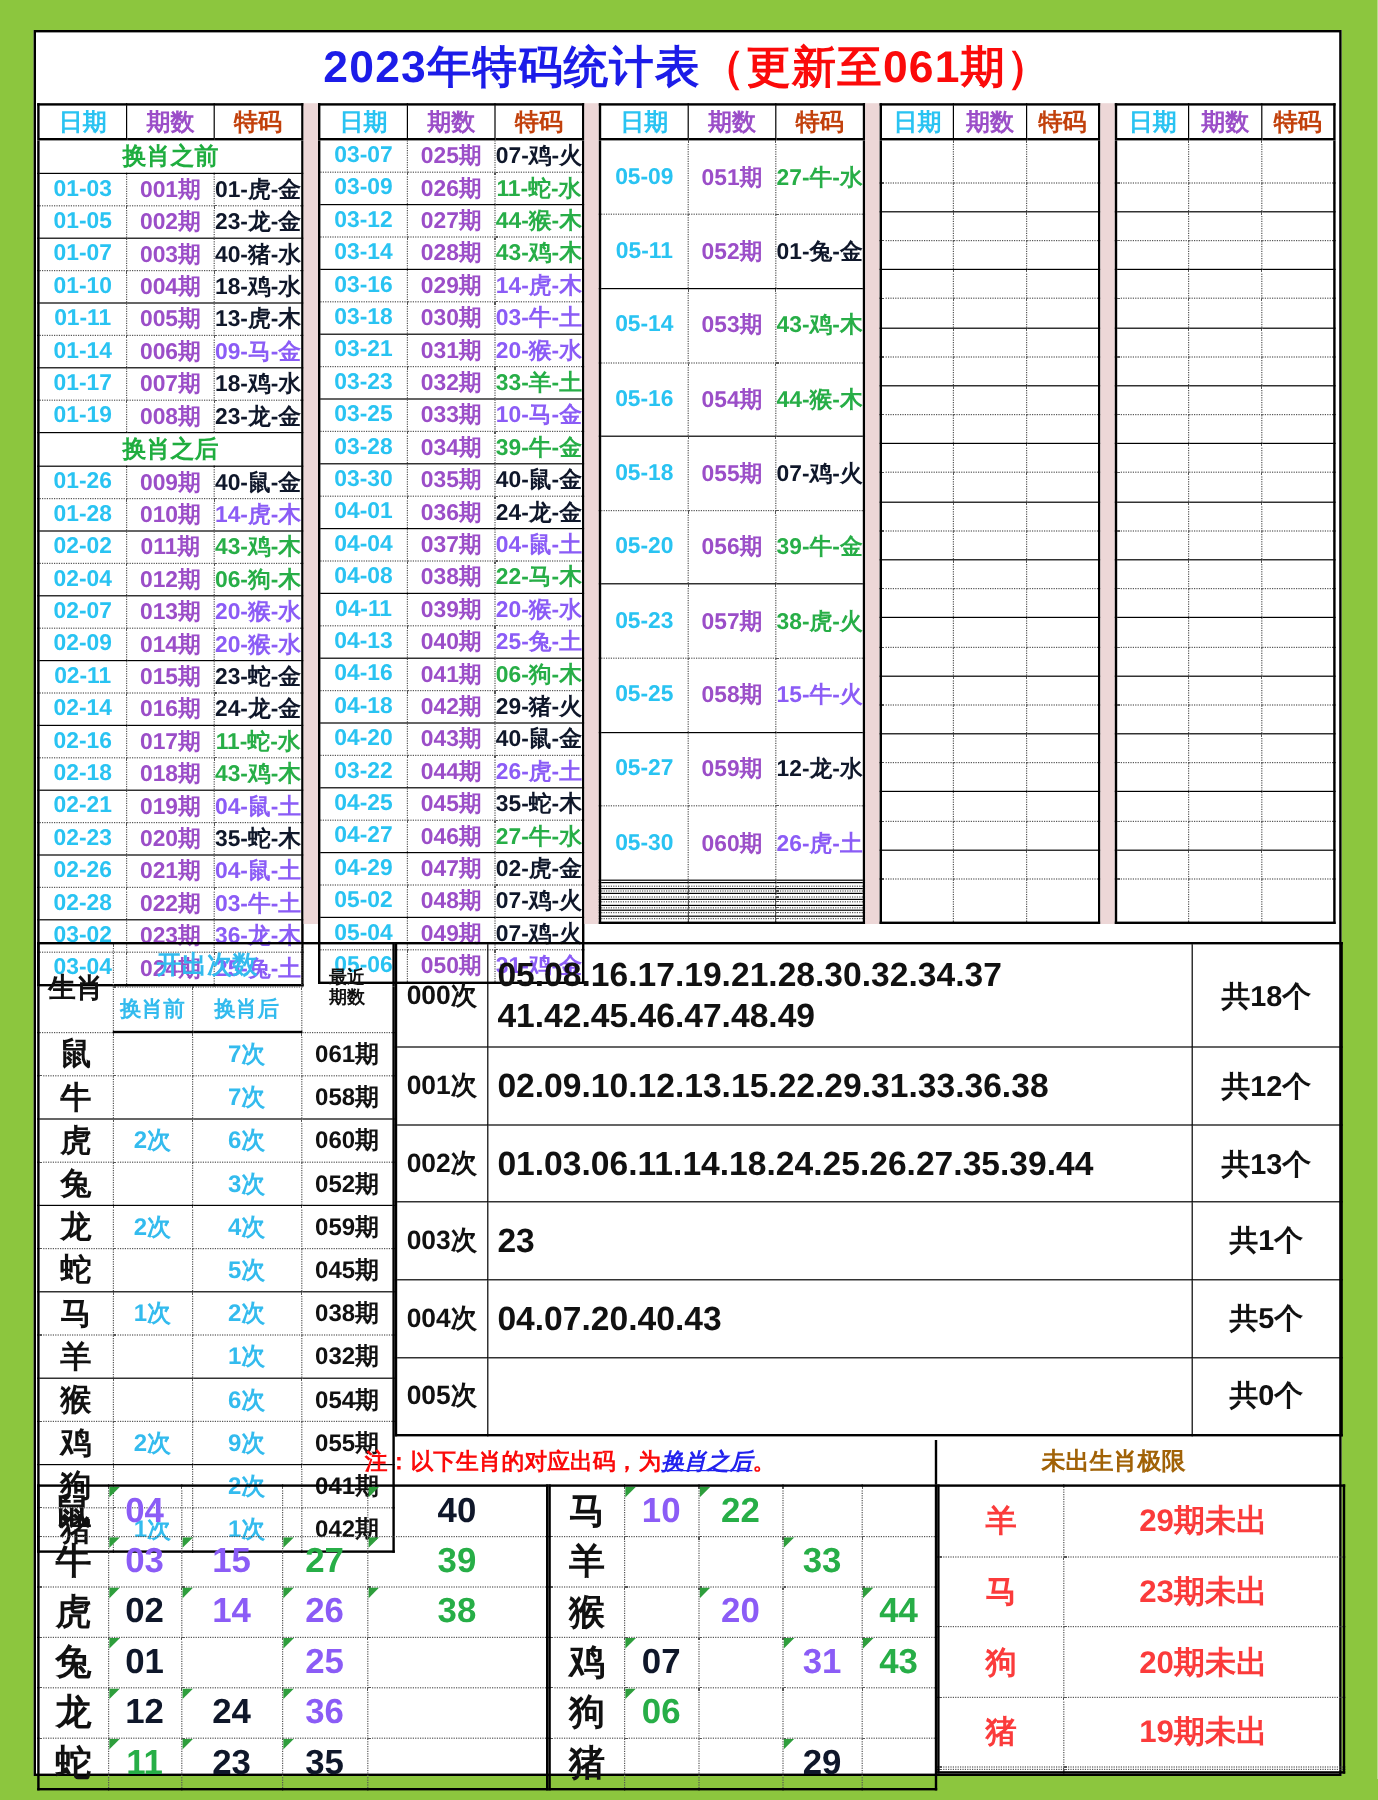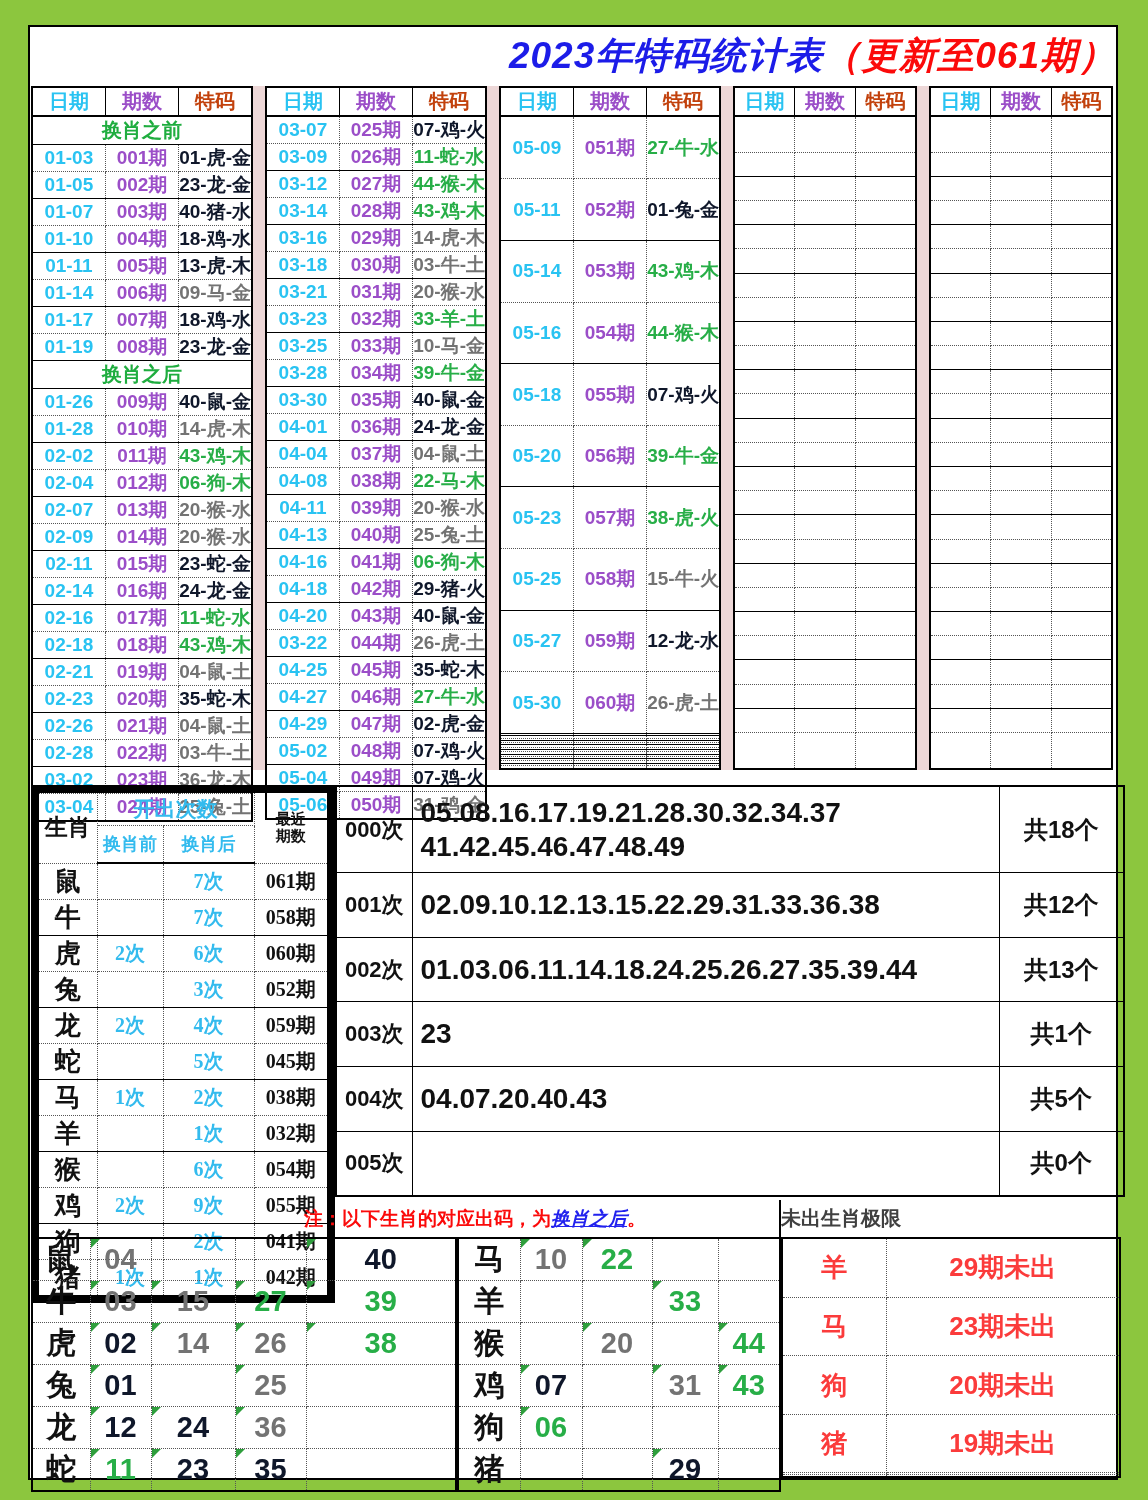--- a/index.html
+++ b/index.html
@@ -9,21 +9,21 @@
     font-family:"Liberation Sans","DejaVu Sans",sans-serif;
     font-weight:700;color:#111;
     position:relative;
   }
   .sheet{
     position:absolute;left:28px;top:25px;width:1090px;height:1455px;
     background:#fff;border:2px solid #000;box-sizing:border-box;
   }
   
   .title-row{position:absolute;top:0;left:0;width:100%;height:58px;
-    text-align:right;line-height:58px;font-size:37px;letter-spacing:1px;white-space:nowrap;font-style:italic;}
+    text-align:center;line-height:58px;font-size:37px;letter-spacing:1px;white-space:nowrap;}
   .t-main{color:#1C1CE8;}
   .t-suffix{color:#FB0A0A;}
   
   .top-groups{position:absolute;top:59px;left:1px;width:1082px;height:684px;
     display:flex;justify-content:space-between;align-items:stretch;}
   table{border-collapse:collapse;table-layout:fixed;}
   .strip{width:12px;height:100%;background:#EDD7D7;}
   .grp{border:2px solid #000;height:100%;background:#fff;}
   .grp.wide{width:222px;}
   .grp.narrow{width:184px;}
@@ -32,25 +32,25 @@
   .h-date{color:#29C3F2;}
   .h-period{color:#9B4EC8;}
   .h-code{color:#c2410c;}
   .grp td{border:1px dotted #555;text-align:center;font-size:19px;
     padding:0;white-space:nowrap;overflow:hidden;}
   .grp tr.solid td{border-bottom:1px solid #000;}
   .grp td.sec{color:#1FAD3F;font-size:20px;border:1px solid #000;}
   .d-date{color:#29C3F2;}
   .d-period{color:#9B4EC8;}
   .c-red{color:#0f172a;}
-  .c-blue{color:#737373;}
+  .c-blue{color:#8b5cf6;}
   .c-green{color:#27AE47;}
   
   .middle{position:absolute;top:758px;left:1px;width:1084px;height:412px;display:flex;}
-  .stats{width:296px;height:412px;border:8px solid #000000;font-family:Liberation Serif, serif;}
+  .stats{width:296px;height:412px;border:2px solid #000000;}
   .stats th{border:1px dotted #555;padding:0;white-space:nowrap;}
   .stats thead tr:first-child{height:36px;}
   .stats thead tr:nth-child(2){height:38px;}
   .stats thead tr:nth-child(2) th{border-bottom:2px solid #000;}
   .z-head{font-size:23px;color:#111;border-right:1px dotted #555;}
   .cyh{color:#33BBEE;font-size:21px;}
   .cyh.sub{font-size:18px;}
   .recent-h{font-size:15px;color:#111;line-height:1.15;}
   .stats td{border:1px dotted #555;text-align:center;padding:0;white-space:nowrap;overflow:hidden;}
   .stats tr.solid td{border-bottom:1px solid #000;}
@@ -63,22 +63,22 @@
   .counts tr.norm{height:56px;}
   .cnt-label{font-size:22px;}
   .cnt-list{text-align:left !important;padding-left:8px !important;font-size:28px;line-height:1.2;}
   .cnt-total{font-size:24px;}
   
   .bottom{position:absolute;top:1173px;left:1px;width:1084px;}
   .note-row{height:37px;display:flex;}
   .note-main{width:748px;line-height:37px;text-align:center;font-size:19px;
     color:#FB0A0A;white-space:nowrap;padding-left:140px;box-sizing:border-box;}
   .note-em{color:#2222EE;font-style:italic;text-decoration:underline;}
-  .limits-title{width:296px;line-height:37px;font-size:20px;
-    color:#404040;border-left:2px solid #000;box-sizing:border-box;}
+  .limits-title{width:296px;line-height:37px;text-align:center;font-size:20px;
+    color:#a16207;border-left:2px solid #000;box-sizing:border-box;}
   .bwrap{display:flex;height:241px;}
   .bgrid{height:241px;border:2px solid #000;}
   .bgrid td{border:1px dotted #555;text-align:center;padding:0;white-space:nowrap;overflow:hidden;}
   .bleft{width:424px;}
   .bright{width:322px;}
   .limits{width:338px;}
   .bz{font-size:30px;color:#111;}
   .bn{font-size:29px;position:relative;}
   .tri::before{content:'';position:absolute;left:0;top:0;width:0;height:0;
     border-top:9px solid #2E9E3C;border-right:9px solid transparent;}

